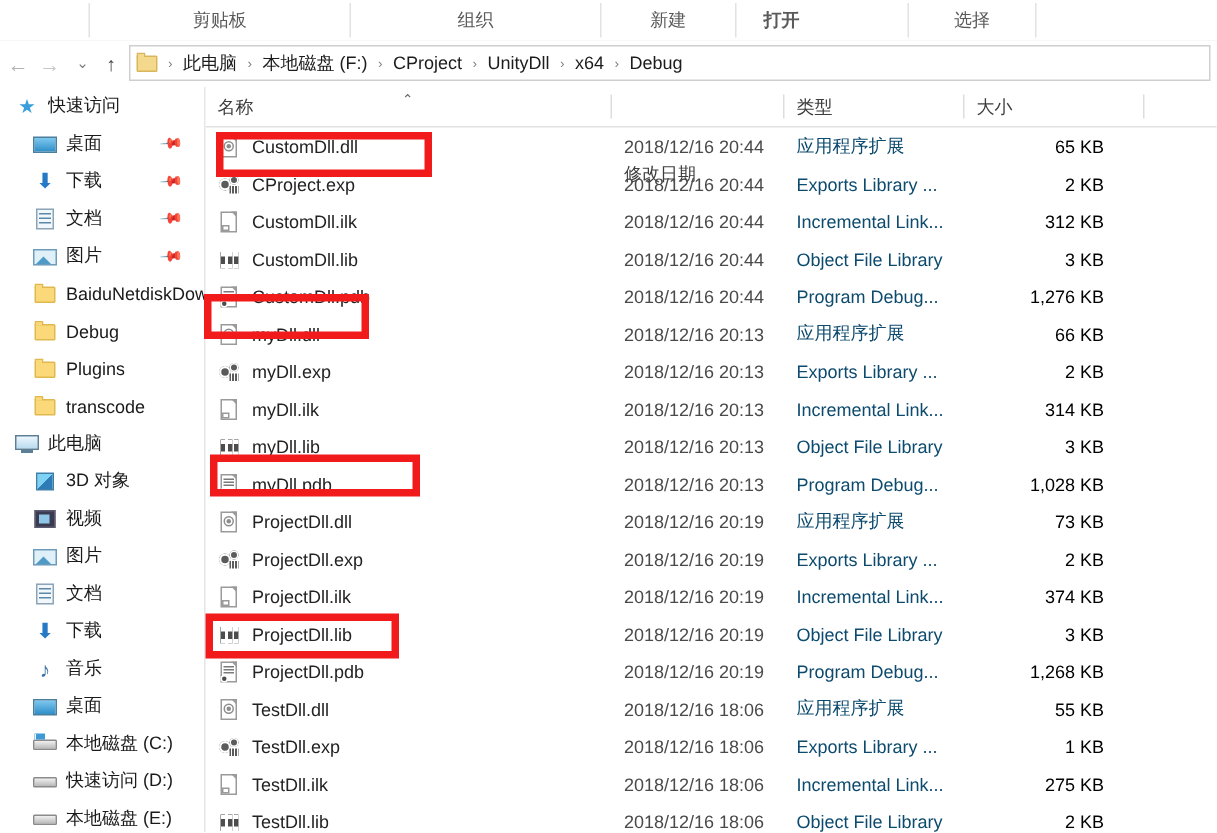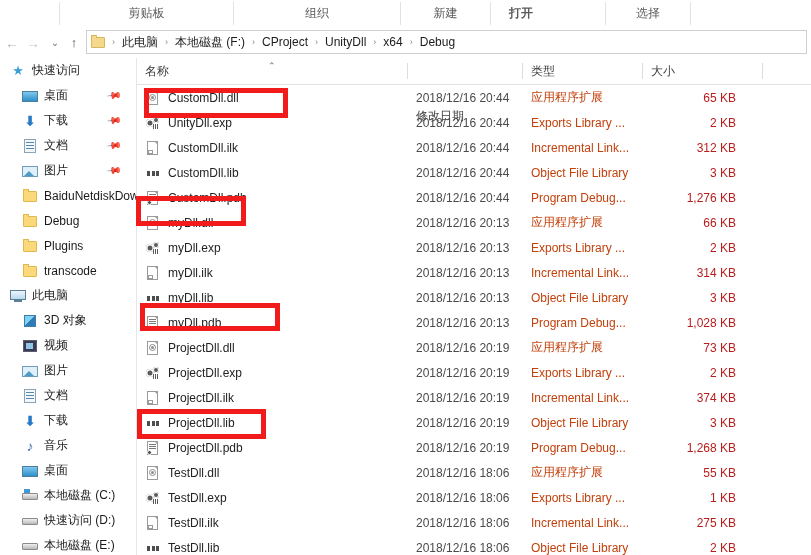--- a/index.html
+++ b/index.html
@@ -322,22 +322,22 @@
     white-space: nowrap;
   }
   .cell-name {
     position: absolute;
     left: 8px;
     display: flex; align-items: center;
     max-width: 255px;
     overflow: hidden;
   }
   .cell-date { position: absolute; left: 279px; color: #4a4a4a; }
-  .cell-type { position: absolute; left: 394px; color: #c2410c; }
-  .cell-size { position: absolute; left: 514px; width: 85px; text-align: right; color: #b91c1c; }
+  .cell-type { position: absolute; left: 394px; color: #0c4a6e; }
+  .cell-size { position: absolute; left: 514px; width: 85px; text-align: right; color: #000000; }
 
   .fname { margin-left: 7px; }
 
   
   .ficon { position: relative; width: 16px; height: 16px; flex: none; }
   .ficon .sheet {
     position: absolute; left: 2px; top: 1px;
     width: 11px; height: 14px;
     background: #ffffff;
     border: 1px solid #9a9a9a;
@@ -588,21 +588,21 @@
           <div class="cell-type">应用程序扩展</div>
           <div class="cell-size">65 KB</div>
         </div>
         <div class="row">
           <div class="cell-name">
             <span class="ficon exp">
               <span class="g1"></span>
               <span class="g2"></span>
               <span class="bars"></span>
             </span>
-            <span class="fname">UnityDll.exp</span>
+            <span class="fname">CProject.exp</span>
           </div>
           <div class="cell-date">2018/12/16 20:44</div>
           <div class="cell-type">Exports Library ...</div>
           <div class="cell-size">2 KB</div>
         </div>
         <div class="row">
           <div class="cell-name">
             <span class="ficon ilk">
               <span class="sheet"></span>
               <span class="fold"></span>

